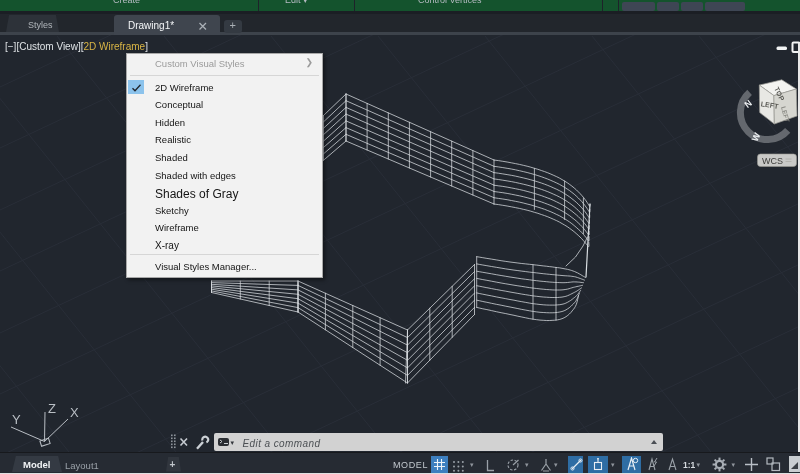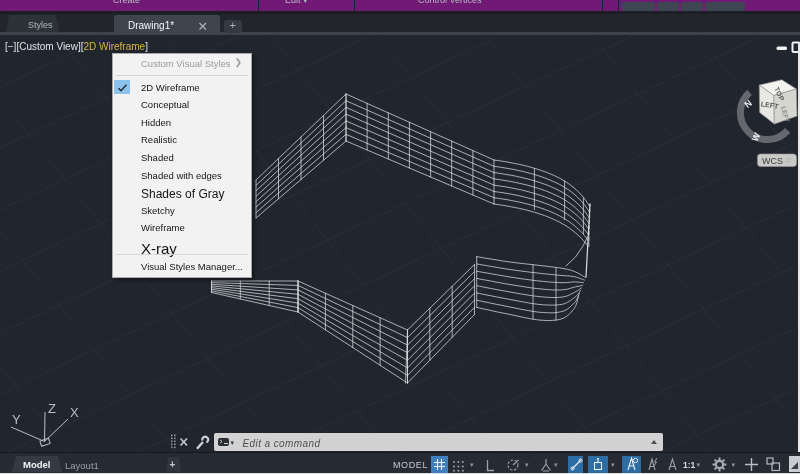--- a/index.html
+++ b/index.html
@@ -1,19 +1,19 @@
 <!DOCTYPE html>
 <html><head><meta charset="utf-8"><style>
 * {margin:0;padding:0;box-sizing:border-box}
 body {width:800px;height:474px;overflow:hidden;font-family:"Liberation Sans",sans-serif;position:relative;background:#1f242c}
 div {line-height:1.2}
 </style></head>
 <body>
 
-<div style="position:absolute;left:0;top:0;width:800px;height:16px;background:#701a75;overflow:hidden">
+<div style="position:absolute;left:0;top:0;width:800px;height:16px;background:#14532d;overflow:hidden">
 <div style="position:absolute;left:113px;top:-5px;font-size:9px;color:#b4bac1">Create</div>
 <div style="position:absolute;left:285px;top:-5px;font-size:9px;color:#b4bac1">Edit ▾</div>
 <div style="position:absolute;left:418px;top:-5px;font-size:9px;color:#b4bac1">Control Vertices</div>
 <div style="position:absolute;left:258px;top:0;width:1px;height:11px;background:#1e222a"></div>
 <div style="position:absolute;left:354px;top:0;width:1px;height:11px;background:#1e222a"></div>
 <div style="position:absolute;left:602px;top:0;width:1px;height:11px;background:#1e222a"></div>
 <div style="position:absolute;left:622px;top:2px;width:33px;height:8.5px;background:#3e4654;border-radius:2px"></div>
 <div style="position:absolute;left:657px;top:2px;width:22px;height:8.5px;background:#3e4654;border-radius:2px"></div>
 <div style="position:absolute;left:681px;top:2px;width:22px;height:8.5px;background:#3e4654;border-radius:2px"></div>
 <div style="position:absolute;left:705px;top:2px;width:40px;height:8.5px;background:#3e4654;border-radius:2px"></div>
@@ -312,32 +312,32 @@
 <svg style="position:absolute;left:766px;top:456.5px" width="15" height="15">
     <rect x="1" y="1" width="6" height="6" fill="none" stroke="#b3b9c0" stroke-width="1.2"></rect>
     <rect x="6" y="6" width="7.5" height="7.5" fill="none" stroke="#b3b9c0" stroke-width="1.2"></rect>
   </svg>
 <div style="position:absolute;left:789px;top:456px;width:11px;height:16px;background:#c9cdd1"></div>
 <svg style="position:absolute;left:790px;top:458px" width="9" height="12">
     <path d="M8 11 L1 11 L8 4 Z" fill="#3a3f45"></path>
   </svg>
 <div style="position:absolute;left:0;top:472.5px;width:800px;height:1.5px;background:#dfe0e1"></div>
 <div style="position:absolute;left:798px;top:43px;width:2px;height:409px;background:#e8e8e8"></div>
-<div style="position:absolute;left:112px;top:52.5px;width:140px;height:225px;background:#f2f2f2;border:1px solid #a8a8a8;box-shadow:2px 2px 4px rgba(0,0,0,0.45)">
+<div style="position:absolute;left:126px;top:52.5px;width:197px;height:225px;background:#f2f2f2;border:1px solid #a8a8a8;box-shadow:2px 2px 4px rgba(0,0,0,0.45)">
 <div style="position:absolute;left:28px;top:4px;font-size:9.5px;color:#9b9b9b">Custom Visual Styles</div>
 <div style="position:absolute;right:9px;top:3.5px;font-size:9px;color:#9b9b9b">❯</div>
 <div style="position:absolute;left:3px;right:3px;top:21.5px;border-top:1px solid #d6d6d6"></div>
 <div style="position:absolute;left:28px;top:28.0px;font-size:9.5px;color:#141414">2D Wireframe</div>
     <div style="position:absolute;left:28px;top:45.6px;font-size:9.5px;color:#141414">Conceptual</div>
     <div style="position:absolute;left:28px;top:63.2px;font-size:9.5px;color:#141414">Hidden</div>
     <div style="position:absolute;left:28px;top:80.8px;font-size:9.5px;color:#141414">Realistic</div>
     <div style="position:absolute;left:28px;top:98.4px;font-size:9.5px;color:#141414">Shaded</div>
     <div style="position:absolute;left:28px;top:116.0px;font-size:9.5px;color:#141414">Shaded with edges</div>
     <div style="position:absolute;left:28px;top:133.6px;font-size:12px;color:#141414">Shades of Gray</div>
     <div style="position:absolute;left:28px;top:151.2px;font-size:9.5px;color:#141414">Sketchy</div>
     <div style="position:absolute;left:28px;top:168.8px;font-size:9.5px;color:#141414">Wireframe</div>
-    <div style="position:absolute;left:28px;top:186.4px;font-size:15px;color:#141414">X-ray</div>
+    <div style="position:absolute;left:28px;top:186.4px;font-size:10px;color:#141414">X-ray</div>
     <div style="position:absolute;left:1px;top:26.8px;width:16.2px;height:14px;background:#8cc3ec;border:1px solid #8cc3ec"></div>
 <svg style="position:absolute;left:3px;top:28px" width="13" height="12" viewBox="0 0 13 12">
       <path d="M2.5 6.2 L5 8.8 L10.5 2.8" stroke="#20242a" stroke-width="1.3" fill="none"></path>
     </svg>
 <div style="position:absolute;left:3px;right:3px;top:200.5px;border-top:1px solid #d6d6d6"></div>
 <div style="position:absolute;left:28px;top:207px;font-size:9.5px;color:#141414">Visual Styles Manager...</div>
 </div>
 </body></html>

